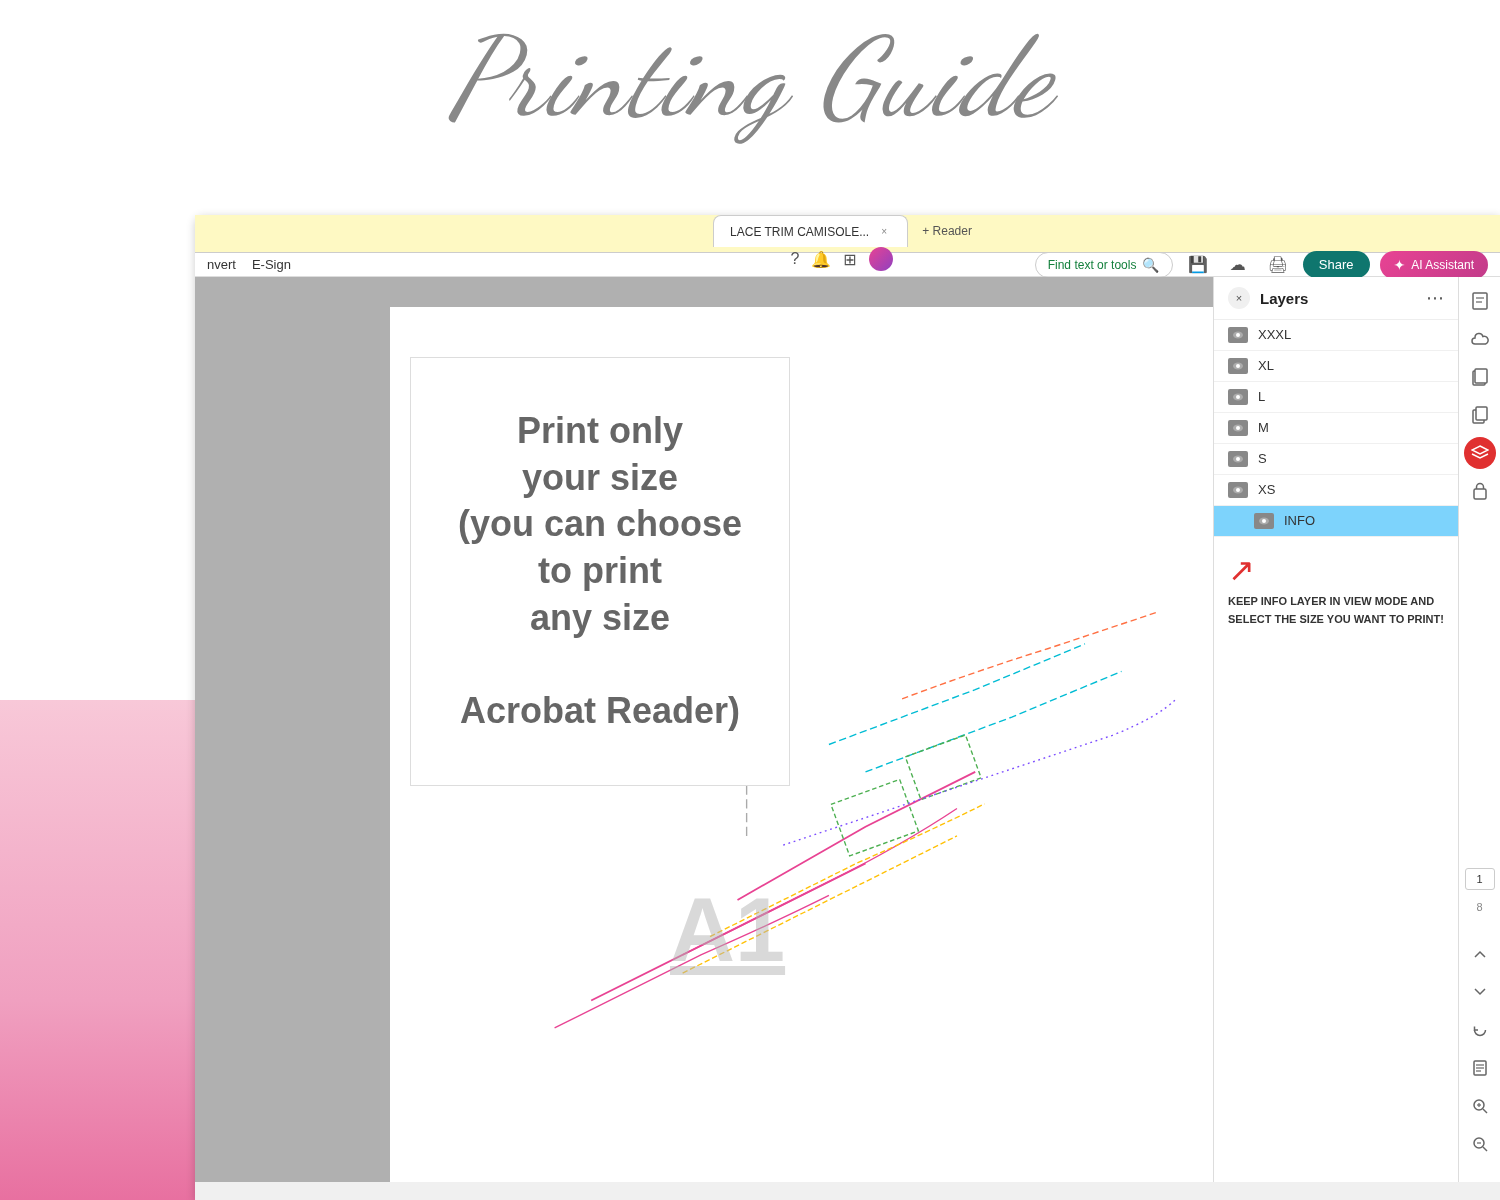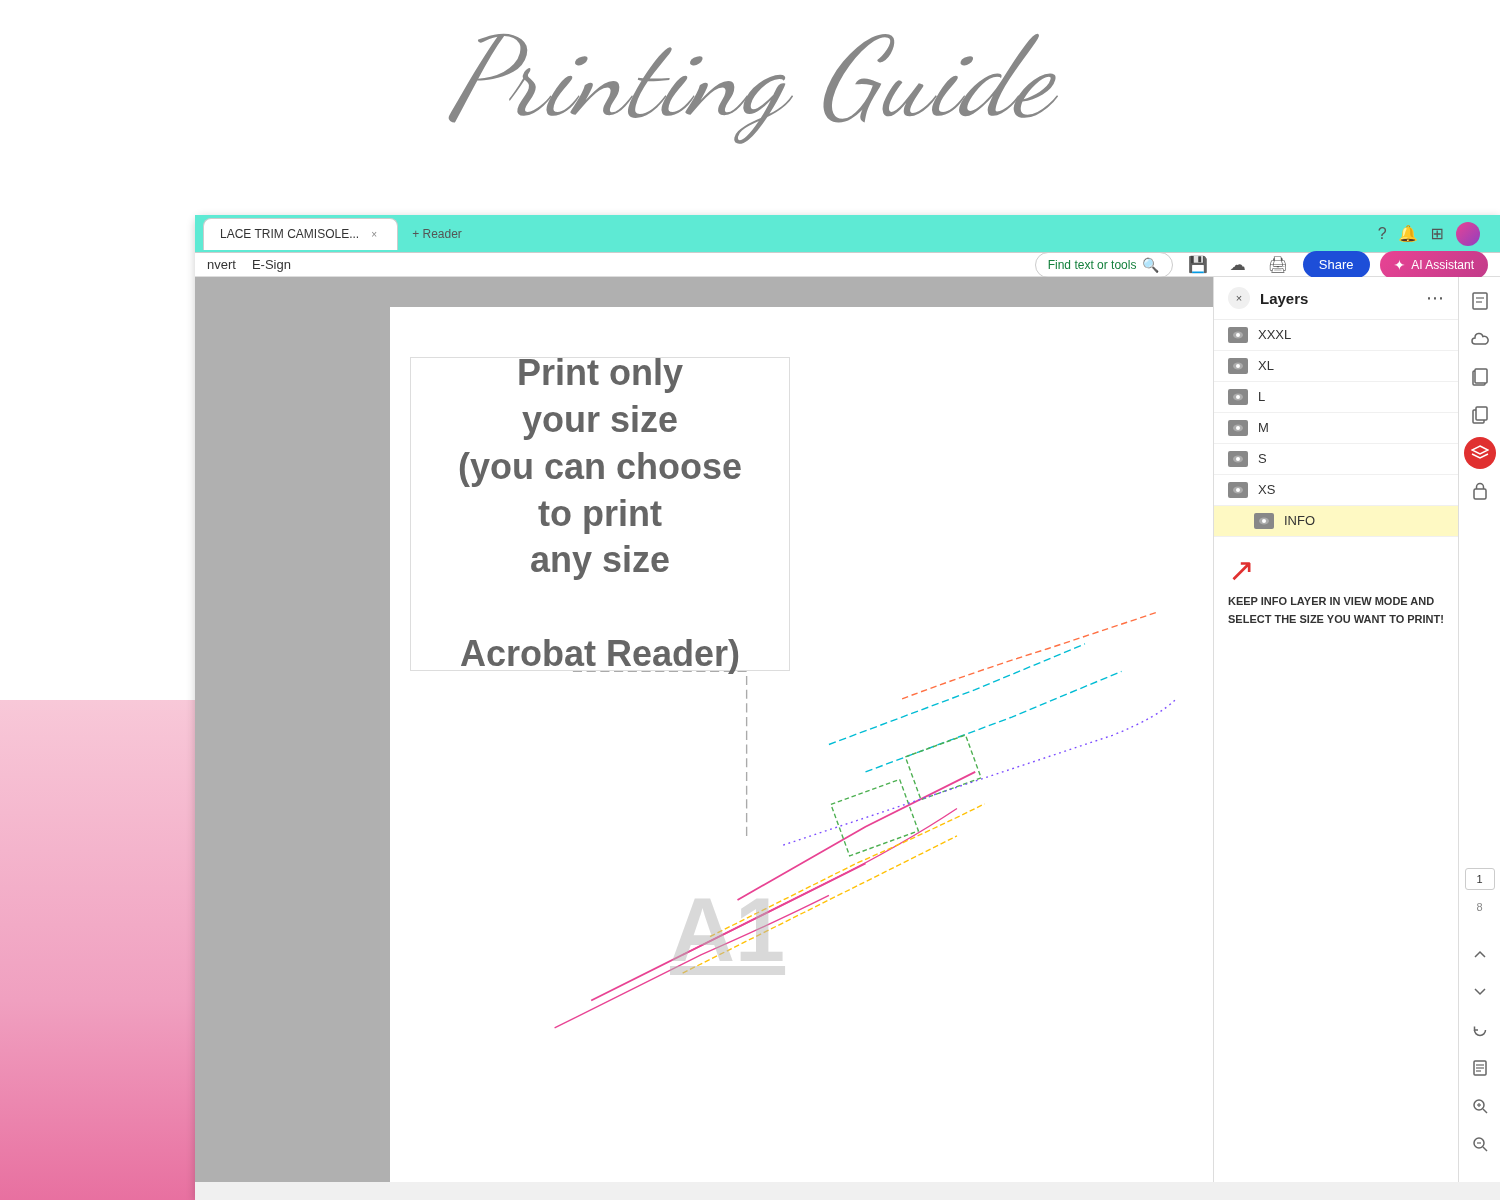--- a/index.html
+++ b/index.html
@@ -46,27 +46,28 @@
       left: 195px;
       right: 0;
       bottom: 0;
       background: #f0f0f0;
       z-index: 5;
       border-radius: 8px 0 0 0;
       box-shadow: 0 2px 10px rgba(0,0,0,0.2);
     }
 
     .browser-tab-bar {
-      background: #5eead4;
+      background: #fef9c3;
       height: 38px;
       display: flex;
       align-items: center;
       padding: 0 8px;
       border-bottom: 1px solid #ccc;
       justify-content: space-between;
+      flex-direction: column;
     }
 
     .tab-left {
       display: flex;
       align-items: center;
       gap: 4px;
     }
 
     .browser-tab {
       background: white;
@@ -155,21 +156,21 @@
       border-radius: 4px;
       display: flex;
       align-items: center;
       justify-content: center;
       cursor: pointer;
       color: #555;
       font-size: 16px;
     }
 
     .share-btn {
-      background: #1d4ed8;
+      background: #0f766e;
       color: white;
       border: none;
       border-radius: 16px;
       padding: 6px 16px;
       font-size: 13px;
       cursor: pointer;
     }
 
     .ai-btn {
       background: linear-gradient(135deg, #e84393, #c23b8a);
@@ -197,21 +198,21 @@
       position: relative;
       overflow: hidden;
     }
 
     
     .instruction-box {
       position: absolute;
       top: 50px;
       left: 20px;
       width: 380px;
-      height: 314px;
+      height: 429px;
       background: white;
       border: 1px solid #ddd;
       z-index: 20;
       display: flex;
       align-items: center;
       justify-content: center;
       padding: 30px;
     }
 
     .instruction-text {
@@ -297,21 +298,21 @@
     .layer-item {
       display: flex;
       align-items: flex-start;
       padding: 7px 14px;
       border-bottom: 1px solid #f0f0f0;
       cursor: pointer;
       gap: 10px;
     }
 
     .layer-item.active {
-      background: #fef9c3;
+      background: #7dd3fc;
       padding-left: 40px;
     }
 
     .layer-eye-icon {
       width: 20px;
       height: 16px;
       background: #888;
       border-radius: 2px;
       display: flex;
       align-items: center;

